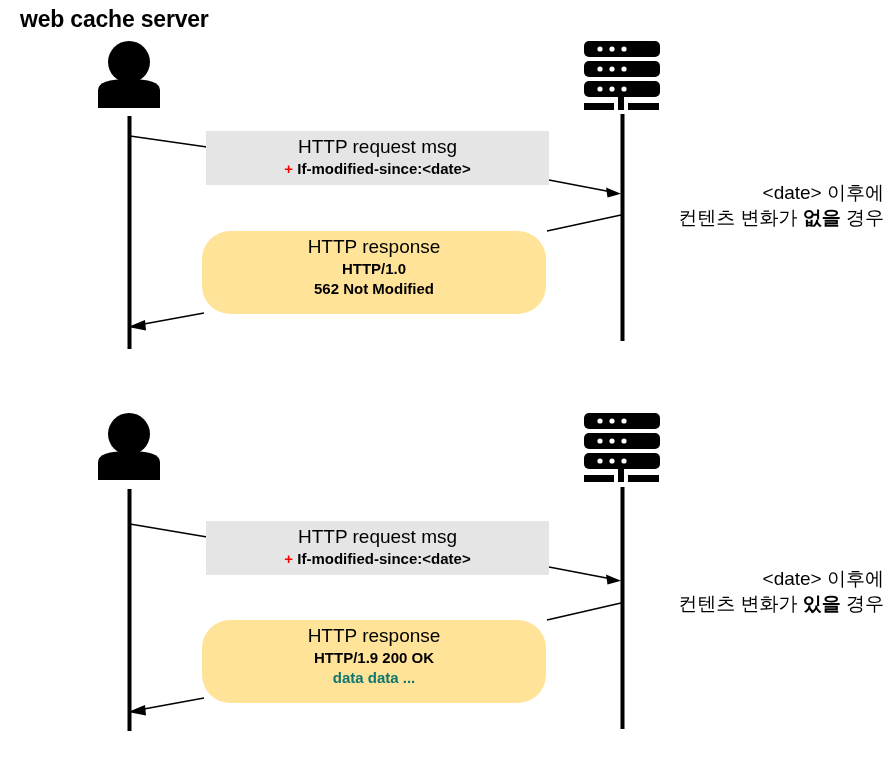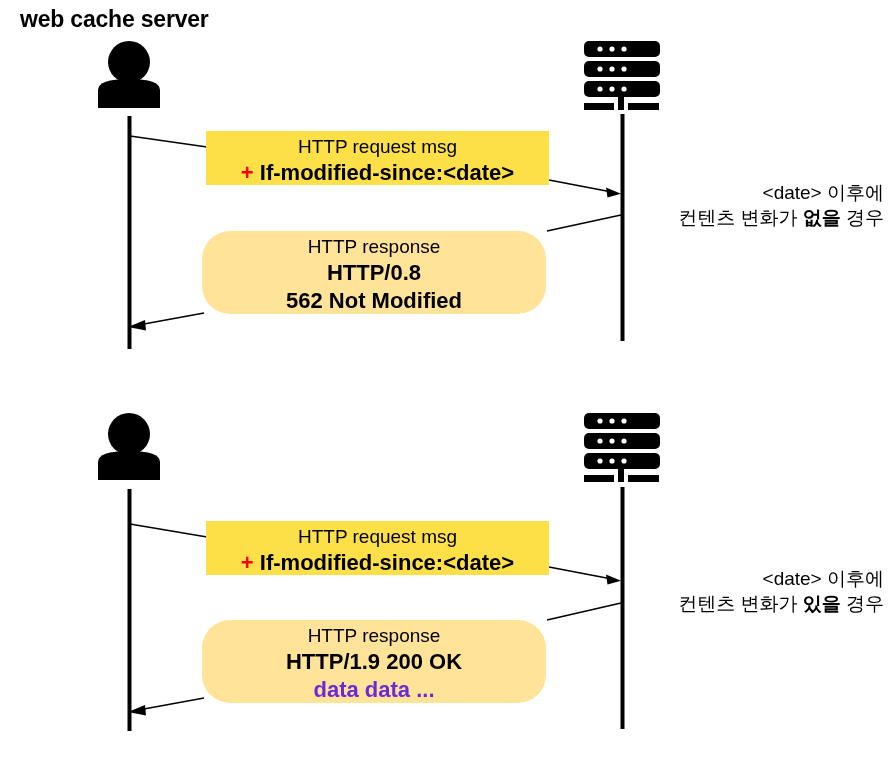--- a/index.html
+++ b/index.html
@@ -50,28 +50,28 @@
     line-height: 1.28;
     padding-top: 4px;
   }
   .msgbox .line1 {
     font-size: 19px;
     font-weight: normal;
     white-space: nowrap;
   }
   .msgbox .line2,
   .msgbox .line3 {
-    font-size: 22px;
+    font-size: 15px;
     font-weight: bold;
     white-space: nowrap;
   }
-  .box-green { background: #fde047; }
+  .box-green { background: #e5e5e5; }
   .box-yellow { background: #ffe399; border-radius: 28px; }
   .plus-red { color: #ff0000; font-weight: bold; }
-  .data-gray { color: #6d28d9; font-weight: bold; }
+  .data-gray { color: #0f766e; font-weight: bold; }
 
   
   #box-req-1  { left: 206px; top: 131px; width: 343px; height: 54px; }
   
   #box-resp-1 { left: 202px; top: 231px; width: 344px; height: 83px; }
   
   #box-req-2  { left: 206px; top: 521px; width: 343px; height: 54px; }
   
   #box-resp-2 { left: 202px; top: 620px; width: 344px; height: 83px; }
 
@@ -171,21 +171,21 @@
   </svg>
 
   <div class="msgbox box-green" id="box-req-1">
     <div class="line1">HTTP request msg</div>
     <div class="line2"><span class="plus-red">+</span>
       <span>If-modified-since:&lt;date&gt;</span></div>
   </div>
 
   <div class="msgbox box-yellow" id="box-resp-1">
     <div class="line1">HTTP response</div>
-    <div class="line2">HTTP/0.8</div>
+    <div class="line2">HTTP/1.0</div>
     <div class="line3">562 Not Modified</div>
   </div>
 
   <div class="msgbox box-green" id="box-req-2">
     <div class="line1">HTTP request msg</div>
     <div class="line2"><span class="plus-red">+</span>
       <span>If-modified-since:&lt;date&gt;</span></div>
   </div>
 
   <div class="msgbox box-yellow" id="box-resp-2">

